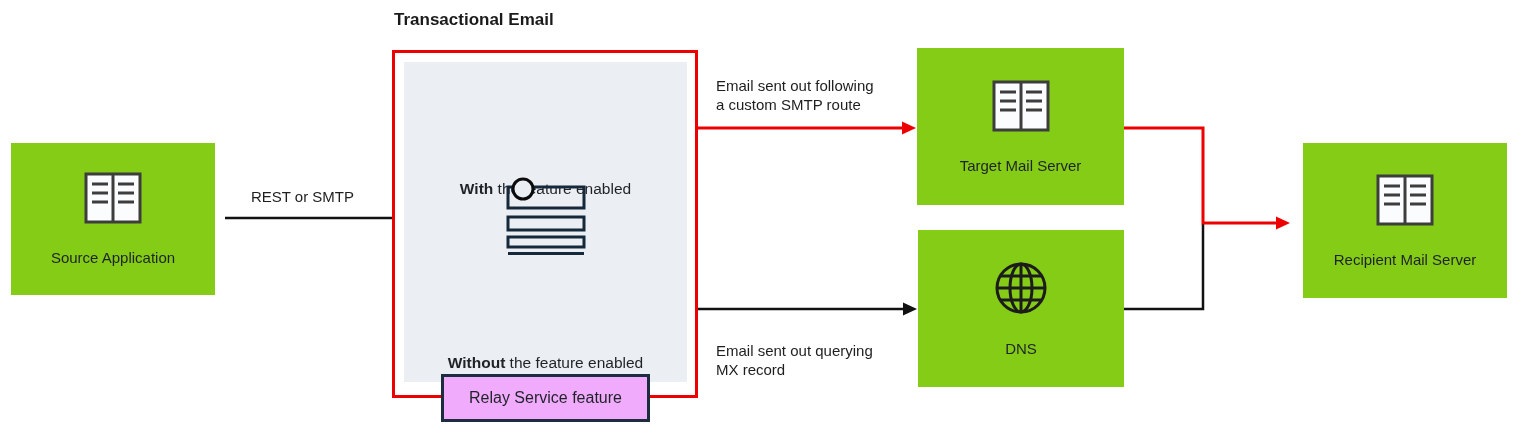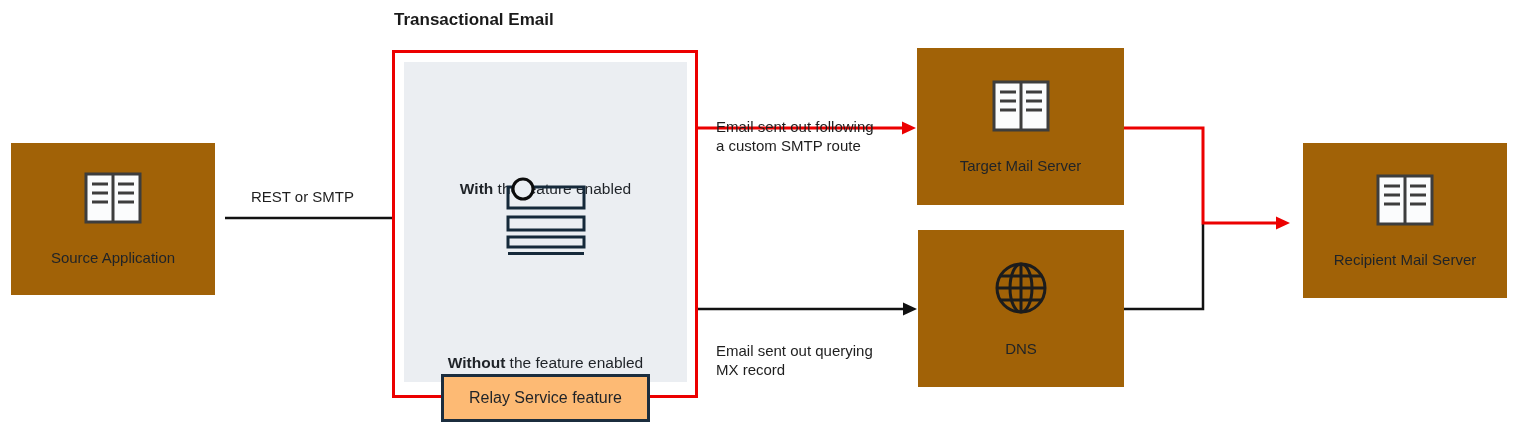--- a/index.html
+++ b/index.html
@@ -1,21 +1,21 @@
 <!DOCTYPE html>
 <html><head>
 <meta charset="utf-8">
 <style>
   html,body{margin:0;padding:0;background:#ffffff;}
   .canvas{
     position:relative;width:1524px;height:447px;background:#ffffff;
     font-family:"Liberation Sans",sans-serif;color:#1e1e1e;overflow:hidden;
   }
   .node{
-    position:absolute;background:#a16207;
+    position:absolute;background:#84cc16;
     display:flex;flex-direction:column;align-items:center;justify-content:center;gap:25px;
   }
   .node-label{font-size:15px;color:#1f2328;white-space:nowrap;}
   .diagram-title{
     position:absolute;left:394px;top:10px;font-size:17px;font-weight:bold;color:#1a1a1a;
   }
   .red-frame{
     position:absolute;left:392px;top:50px;width:306px;height:348px;
     border:3px solid #ec0000;box-sizing:border-box;background:transparent;z-index:1;
   }
@@ -25,30 +25,30 @@
   }
   .panel-line{
     position:absolute;left:0;width:100%;text-align:center;font-size:15.5px;color:#1f2328;
   }
   .panel-line b{font-weight:bold;margin-top:25px;}
   .with-line{top:118px;}
   .without-line{top:292px;}
   .feature-icon-wrap{position:absolute;left:101px;top:114px;width:81px;height:81px;}
   .relay-box{
     position:absolute;left:441px;top:374px;width:209px;height:48px;
-    background:#fdba74;border:3px solid #1b2d3e;box-sizing:border-box;
+    background:#f0abfc;border:3px solid #1b2d3e;box-sizing:border-box;
     display:flex;align-items:center;justify-content:center;z-index:4;
     font-size:16px;color:#1f2328;
   }
   .connector-layer{position:absolute;left:0;top:0;width:1524px;height:447px;z-index:3;pointer-events:none;}
   .edge-label{
     position:absolute;font-size:15px;line-height:19px;color:#1e1e1e;white-space:nowrap;z-index:3;
   }
   .rest-smtp{left:210px;top:187px;width:185px;text-align:center;}
-  .ann-custom{left:716px;top:76px;margin-top:41px;}
+  .ann-custom{left:716px;top:76px;}
   .ann-mx{left:716px;top:341px;}
   .ann-relay{left:1136px;top:76px;}
 </style>
 </head>
 <body>
 
 <div class="canvas">
 
   <div class="diagram-title">Transactional Email</div>
 

